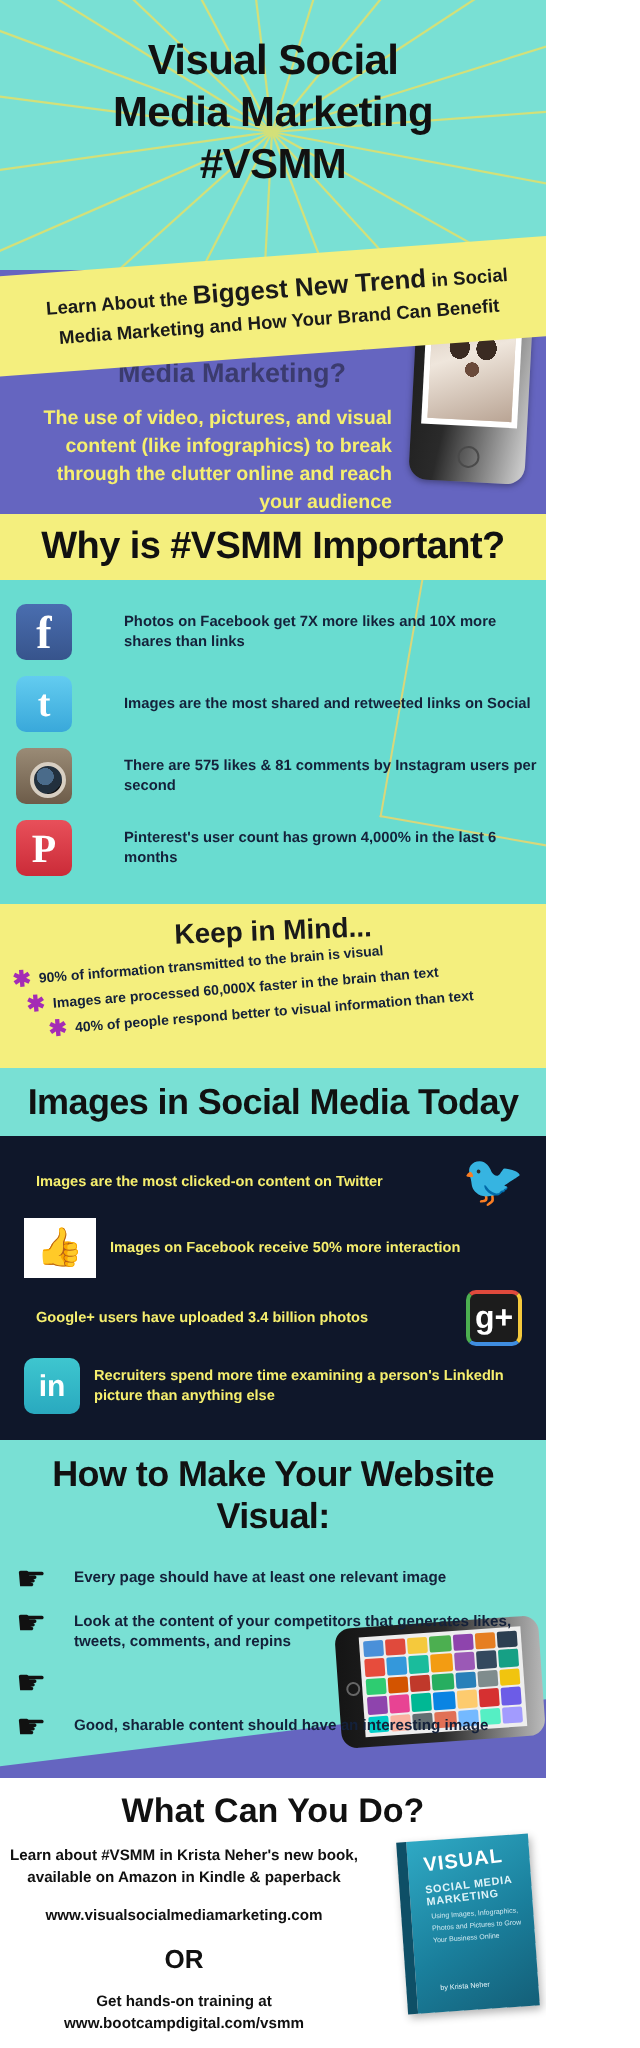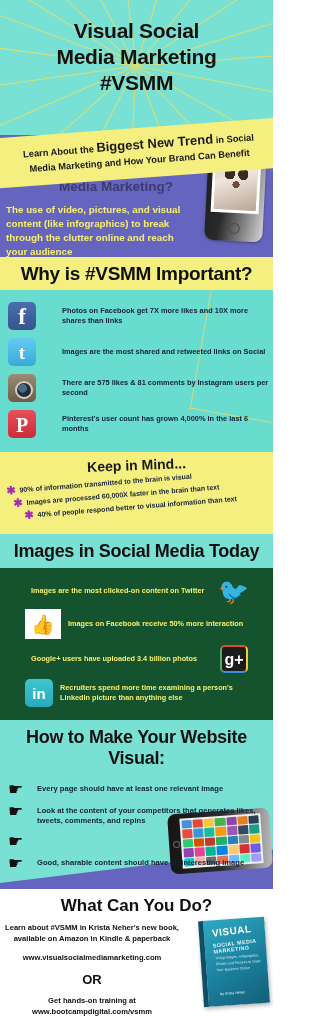--- a/index.html
+++ b/index.html
@@ -89,21 +89,21 @@
     color: #f6ef6e;
     font-size: 26px;
     line-height: 22px;
     text-align: center;
   }
   .intro-body {
     position: absolute;
     top: 68px;
     left: 6px;
     width: 190px;
-    text-align: left;
+    text-align: right;
     color: #f6ef6e;
     font-weight: bold;
     font-size: 9.8px;
     line-height: 1.42;
   }
   .phone {
     position: absolute;
     top: -6px;
     right: 8px;
     width: 58px;
@@ -251,22 +251,22 @@
     font-weight: bold;
     font-size: 7px;
     line-height: 1.3;
   }
   .keep-item:nth-child(2) { margin-left: 6px; }
   .keep-item:nth-child(3) { margin-left: 16px; }
   .aster { color: #a42bb5; font-size: 11px; line-height: 9px; flex: 0 0 auto; }
 
   
   .purple-today {
-    background: #14532d;
-    padding: 8px 17px 10px;
+    background: #0f172a;
+    padding: 8px 4px 10px;
   }
   .today-row {
     display: flex;
     align-items: center;
     gap: 7px;
     padding: 3px 8px;
     min-height: 30px;
   }
   .today-row .txt {
     color: #f6ef6e;

